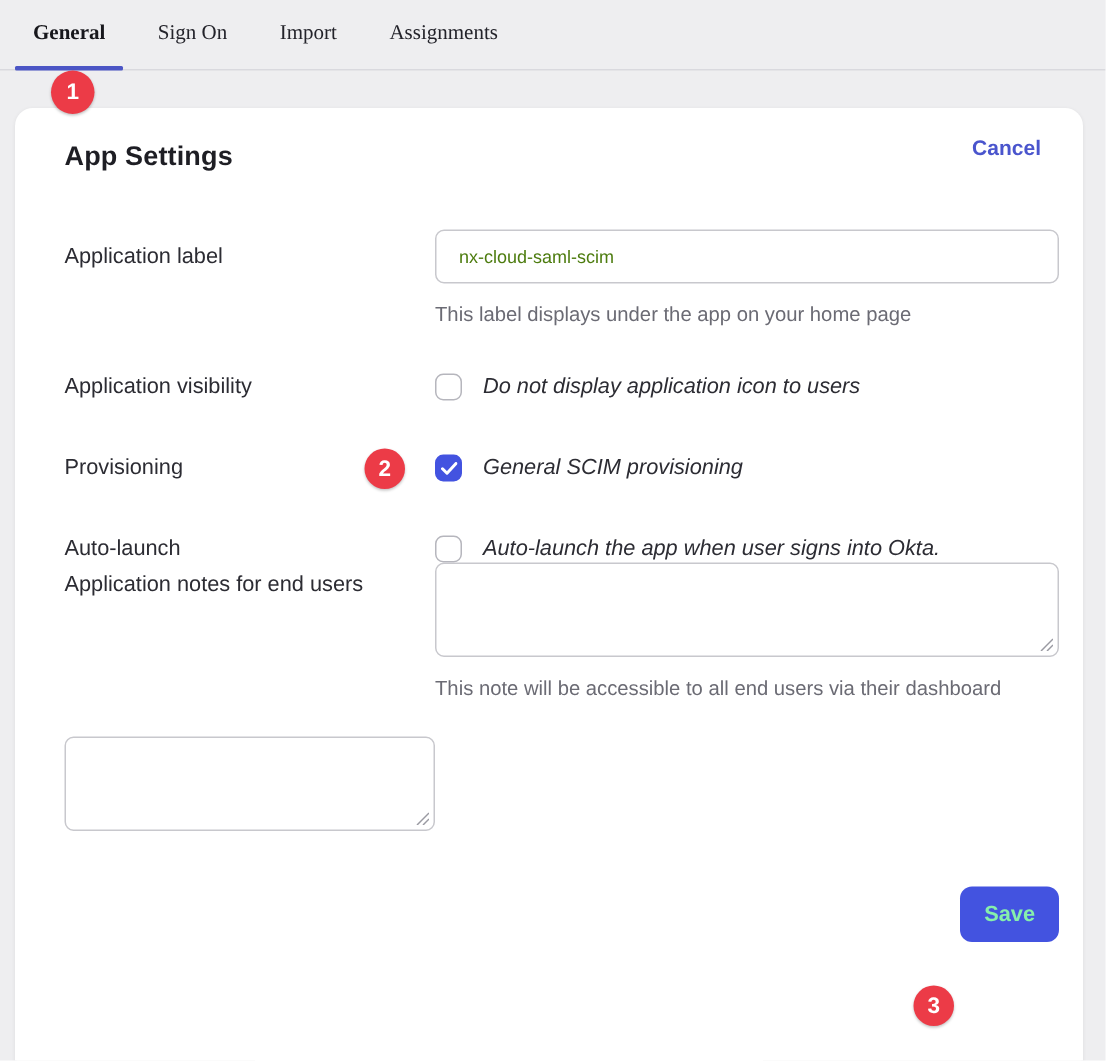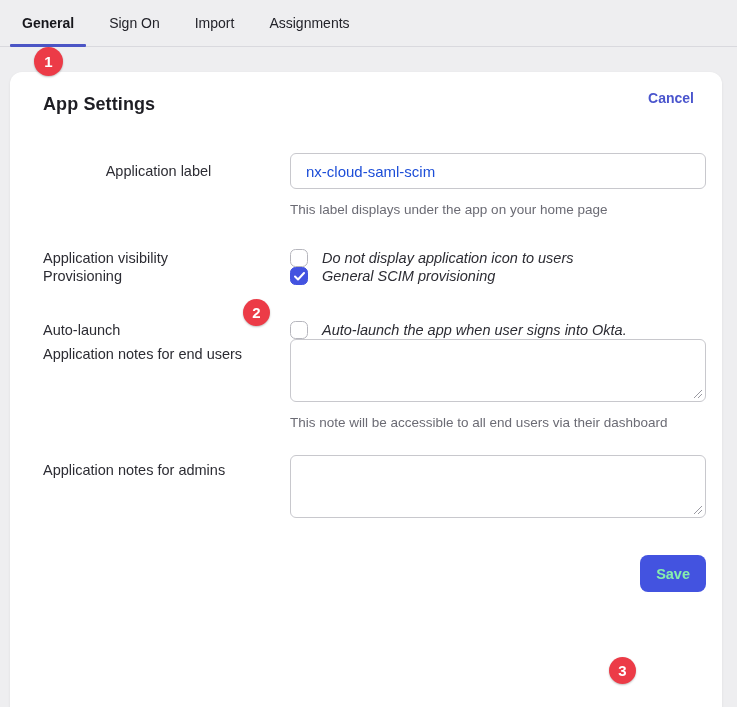--- a/index.html
+++ b/index.html
@@ -28,21 +28,21 @@
     background:var(--page-bg);
     border-bottom:1px solid #d9d9de;
     display:flex;align-items:center;
     padding-left:10px;gap:11px;
   }
   .tab{
     position:relative;height:100%;
     display:flex;align-items:center;
     padding:0 12px;
     font-size:14px;font-weight:500;color:#23232a;
-    cursor:pointer;white-space:nowrap;
+    cursor:pointer;white-space:nowrap;font-family:Liberation Serif, serif;
   }
   .tab.active{font-weight:700;color:#17171c;}
   .tab.active::after{
     content:"";position:absolute;left:0;right:0;bottom:-1px;height:3px;
     background:var(--underline);border-radius:1px;
   }
 
   
   .num-badge{
     position:absolute;width:29px;height:29px;border-radius:50%;
@@ -76,27 +76,27 @@
   
   .form{margin-top:38px;}
   .row{
     display:grid;grid-template-columns:247px 1fr;
     padding-left:10px;
   }
   .row-label{
     font-size:14.5px;color:var(--label-dark);
     line-height:18px;padding-right:16px;
   }
-  .pt-input{padding-top:9px;text-align:center;}
+  .pt-input{padding-top:9px;}
   .pt-area{padding-top:6px;}
 
   .text-input{
     width:100%;height:36px;
     border:1px solid var(--border-gray);border-radius:6px;
-    font-size:15px;color:#1d4ed8;
+    font-size:12px;color:#4d7c0f;
     padding:0 15px;outline:none;
     font-family:inherit;background:#fff;
   }
   .help-text{
     margin-top:12px;font-size:13.5px;color:var(--help-gray);line-height:17px;
   }
 
   .check-row{display:flex;align-items:flex-end;gap:14px;min-height:18px;font-style:italic;}
   .checkbox{
     width:18px;height:18px;flex:0 0 18px;
@@ -116,21 +116,21 @@
     font-family:inherit;font-size:15px;color:#3c3c43;
     padding:8px 12px;outline:none;background:#fff;
   }
   .resize-grip{
     position:absolute;right:4px;bottom:4px;width:10px;height:10px;
     pointer-events:none;
   }
 
   .m-row1{margin-top:0;}
   .m-row2{margin-top:31px;}
-  .m-row3{}
+  .m-row3{margin-top:36px;}
   .m-row4{margin-top:36px;}
   .m-row5{}
   .m-row6{margin-top:24px;}
 
   
   .card-footer{
     display:flex;justify-content:flex-end;
     margin-top:37px;padding-right:0;
   }
   .save-button{
@@ -212,21 +212,20 @@
           <svg class="resize-grip" width="10" height="10" viewBox="0 0 10 10">
             <line x1="2" y1="10" x2="10" y2="2" stroke="#9a9aa2" stroke-width="1"></line>
             <line x1="6" y1="10" x2="10" y2="6" stroke="#9a9aa2" stroke-width="1"></line>
           </svg>
         </div>
         <div class="help-text">This note will be accessible to all end users via their dashboard</div>
       </div>
     </div>
 
     <div class="row m-row6">
-      <div class="row-label pt-area">Application notes for admins</div>
       <div>
         <div class="textarea-wrap">
           <textarea class="note-area" style=""></textarea>
           <svg class="resize-grip" width="10" height="10" viewBox="0 0 10 10">
             <line x1="2" y1="10" x2="10" y2="2" stroke="#9a9aa2" stroke-width="1"></line>
             <line x1="6" y1="10" x2="10" y2="6" stroke="#9a9aa2" stroke-width="1"></line>
           </svg>
         </div>
       </div>
     </div>

